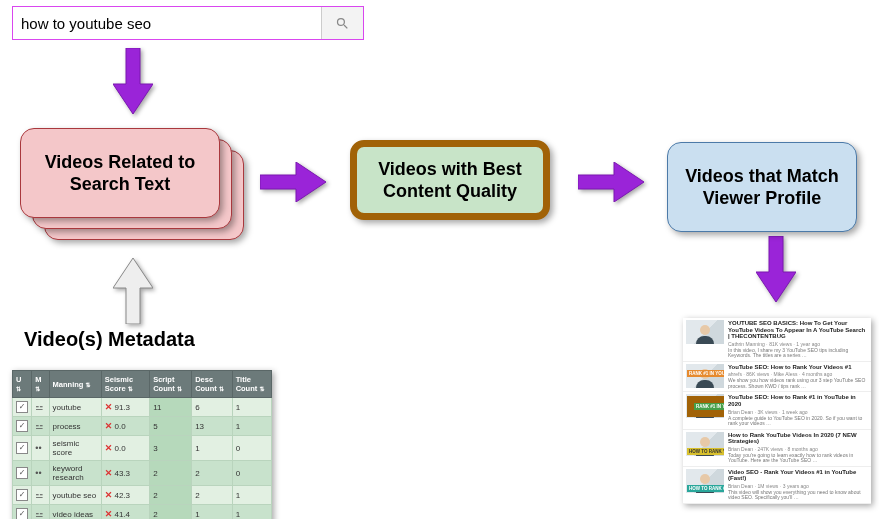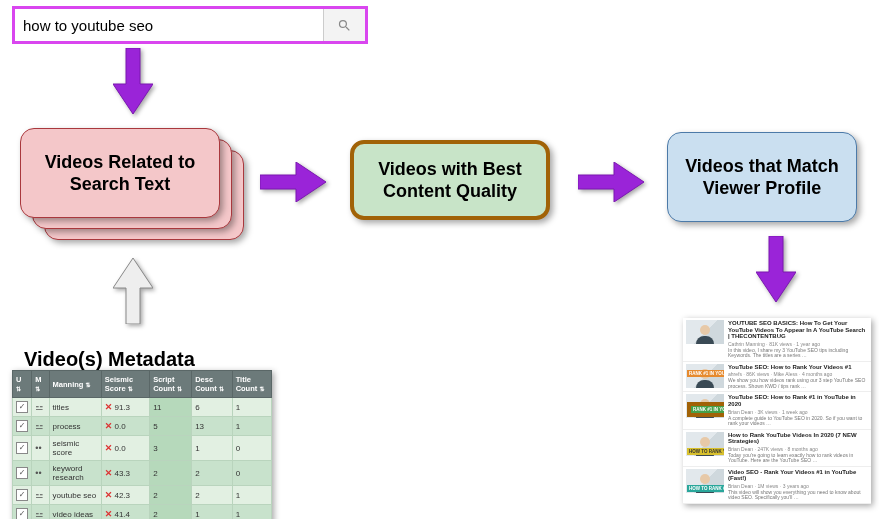--- a/index.html
+++ b/index.html
@@ -14,21 +14,21 @@
   }
 
   
   .search-wrap {
     position: absolute;
     left: 12px;
     top: 6px;
     width: 350px;
     height: 32px;
     display: flex;
-    border: 3px solid #d946ef;
+    border: 1px solid #d946ef;
   }
   .search-input {
     flex: 1;
     border: none;
     padding: 0 8px;
     font-size: 15px;
     outline: none;
     background: #fff;
   }
   .search-btn {
@@ -61,21 +61,21 @@
   .node-stack {
     position: absolute;
   }
   .stack-layer {
     position: absolute;
     border-radius: 14px;
     box-sizing: border-box;
   }
   
   .pink  { background:#f4c7c9; border:1px solid #a9383d; }
-  .green { background:#c8e4c8; border:4px solid #a16207; }
+  .green { background:#c8e4c8; border:7px solid #a16207; }
   .blue  { background:#cadff0; border:1px solid #4c7aa8; }
 
   
   .arrow {
     position: absolute;
     filter: drop-shadow(2px 2px 2px rgba(0,0,0,.35));
   }
 
   
   .meta-label {
@@ -207,43 +207,43 @@
   <div class="stack-layer pink" style="left:12px; top:11px; width:200px; height:90px; filter:drop-shadow(3px 3px 3px rgba(0,0,0,.35));"></div>
   <div class="node pink" style="left:0; top:0; width:200px; height:90px;">
     <span>Videos Related to Search Text</span>
   </div>
 </div>
 
 <div class="node green" style="left:350px; top:140px; width:200px; height:80px;">
   <span>Videos with Best Content Quality</span>
 </div>
 
-<div class="node blue" style="left:667px; top:132px; width:190px; height:90px;">
+<div class="node blue" style="left:667px; top:142px; width:190px; height:90px;">
   <span>Videos that Match Viewer Profile</span>
 </div>
 
-<div class="meta-label" style="left:24px; top:348px;">Video(s) Metadata</div>
+<div class="meta-label" style="left:24px; top:328px;">Video(s) Metadata</div>
 
 <table class="meta-table">
   <thead>
     <tr>
       <th><span>U</span> <span style="font-size:6px;">⇅</span></th>
       <th><span>M</span> <span style="font-size:6px;">⇅</span></th>
       <th><span>Manning</span> <span style="font-size:6px;">⇅</span></th>
       <th><span>Seismic Score</span> <span style="font-size:6px;">⇅</span></th>
       <th><span>Script Count</span> <span style="font-size:6px;">⇅</span></th>
       <th><span>Desc Count</span> <span style="font-size:6px;">⇅</span></th>
       <th><span>Title Count</span> <span style="font-size:6px;">⇅</span></th>
     </tr>
   </thead>
   <tbody id="meta-body">
       <tr>
         <td><span class="chk">✓</span></td>
         <td><span class="tree">⚍</span></td>
-        <td>titles</td>
+        <td>youtube</td>
         <td><span class="redx">✕</span> 91.3</td>
         <td class="sc">11</td>
         <td>6</td>
         <td>1</td>
       </tr>
       <tr>
         <td><span class="chk">✓</span></td>
         <td><span class="tree">⚍</span></td>
         <td>process</td>
         <td><span class="redx">✕</span> 0.0</td>

